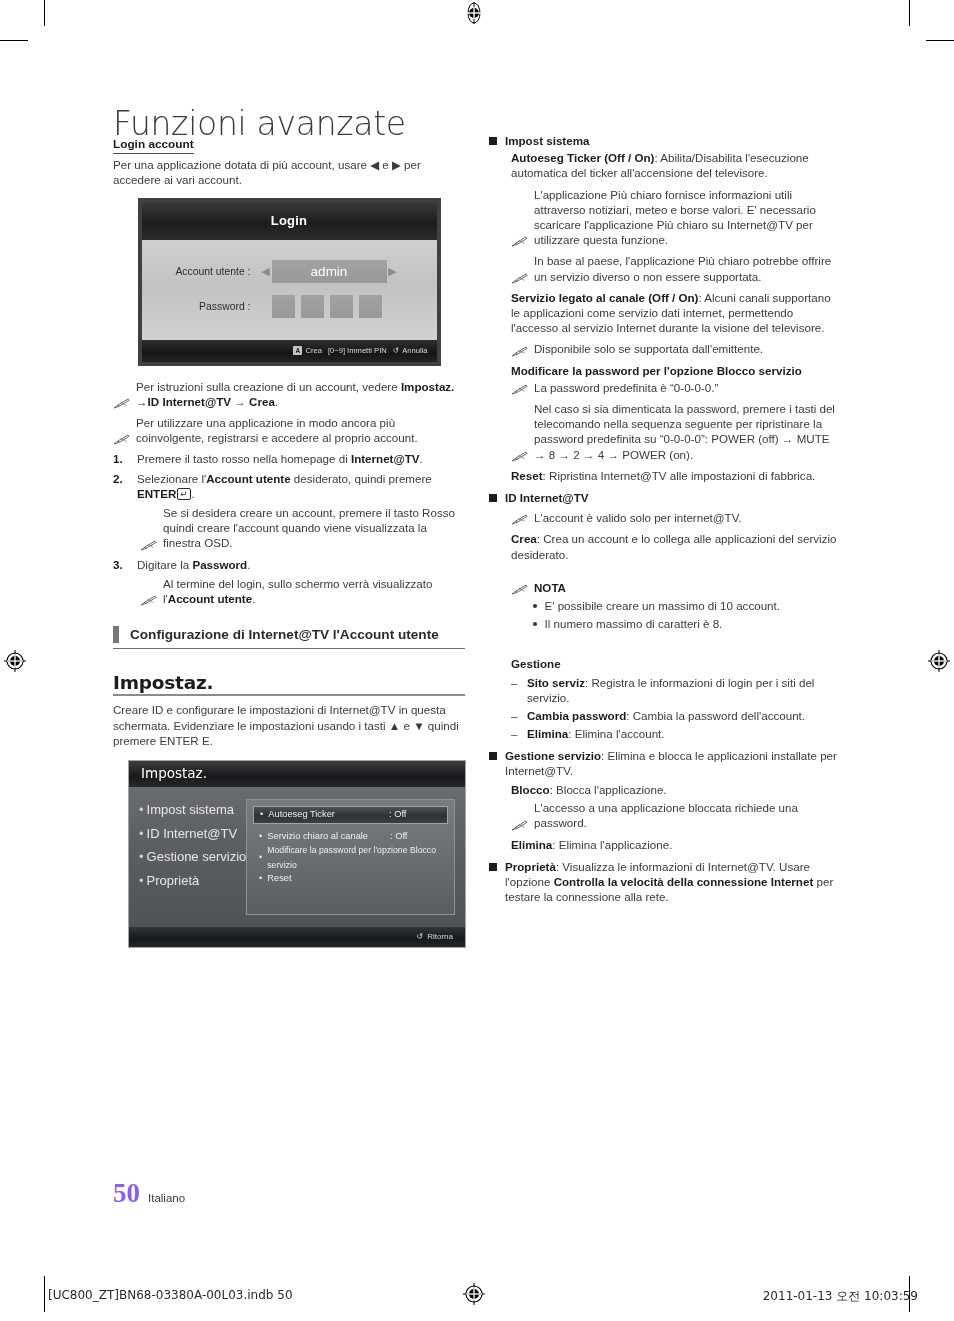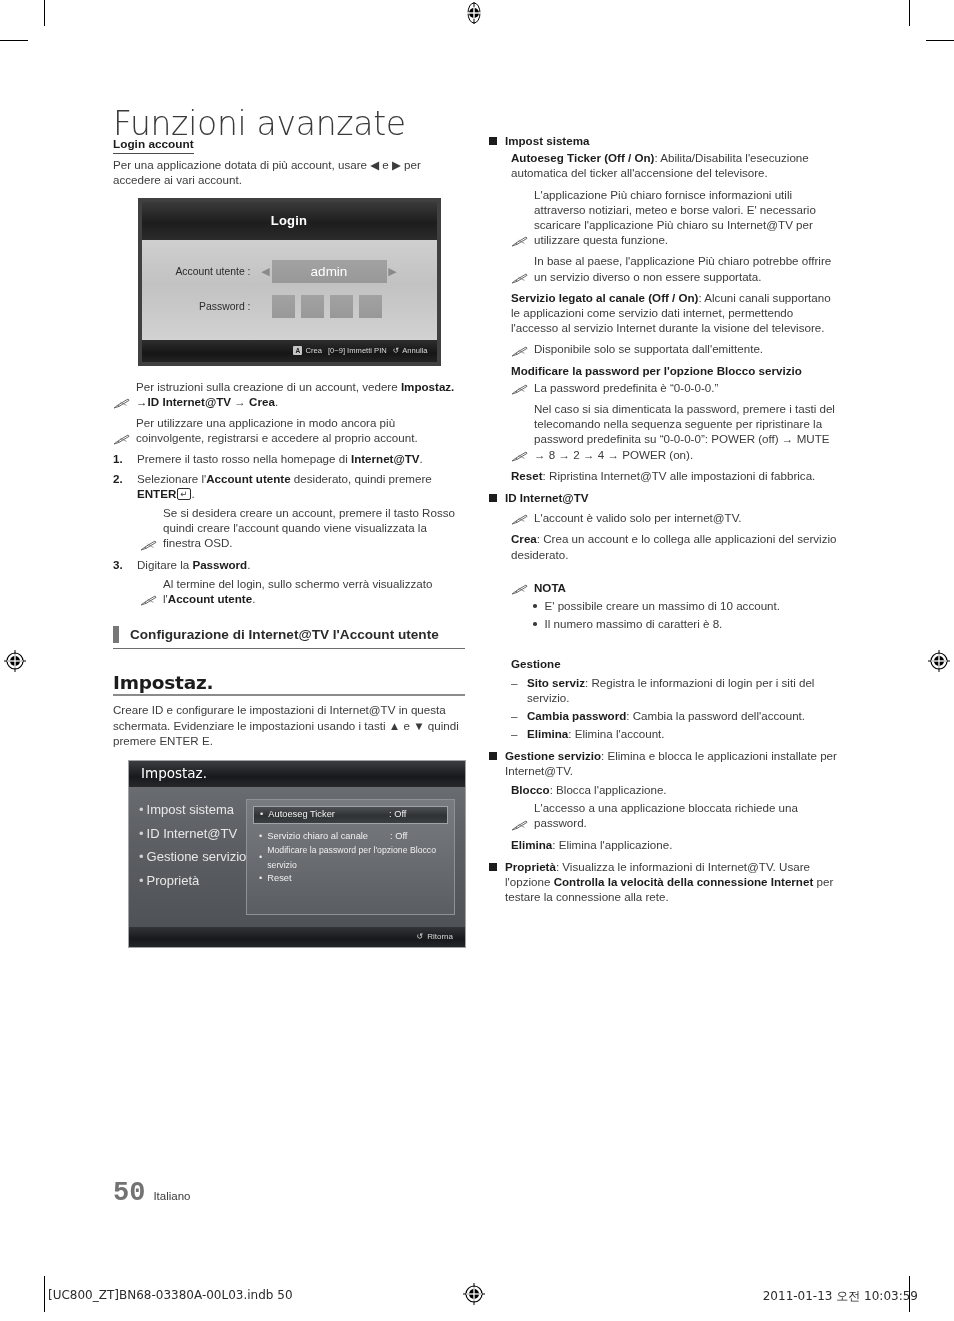--- a/index.html
+++ b/index.html
@@ -341,22 +341,22 @@
     position: absolute;
     left: 113px;
     top: 1178px;
     display: flex;
     align-items: baseline;
     gap: 8px;
   }
   .pagenum .n {
     font-size: 27px;
     font-weight: bold;
-    color: #737373;
-    font-family: Liberation Mono, monospace;
+    color: #8b5cf6;
+    font-family: Liberation Serif, serif;
   }
   .pagenum .lang {
     font-size: 11.5px;
     color: #3b3b3b;
   }
 
   .foot {
     position: absolute;
     top: 1288px;
     font-size: 12px;

